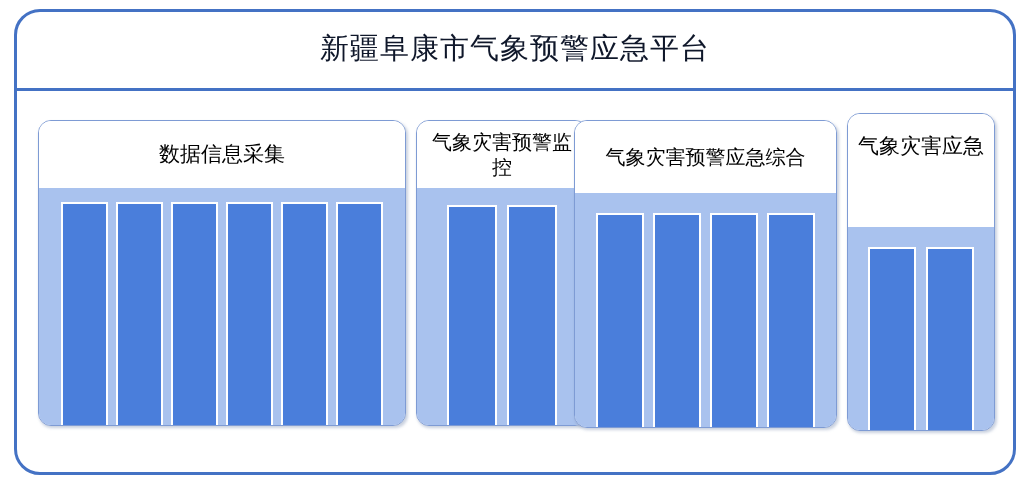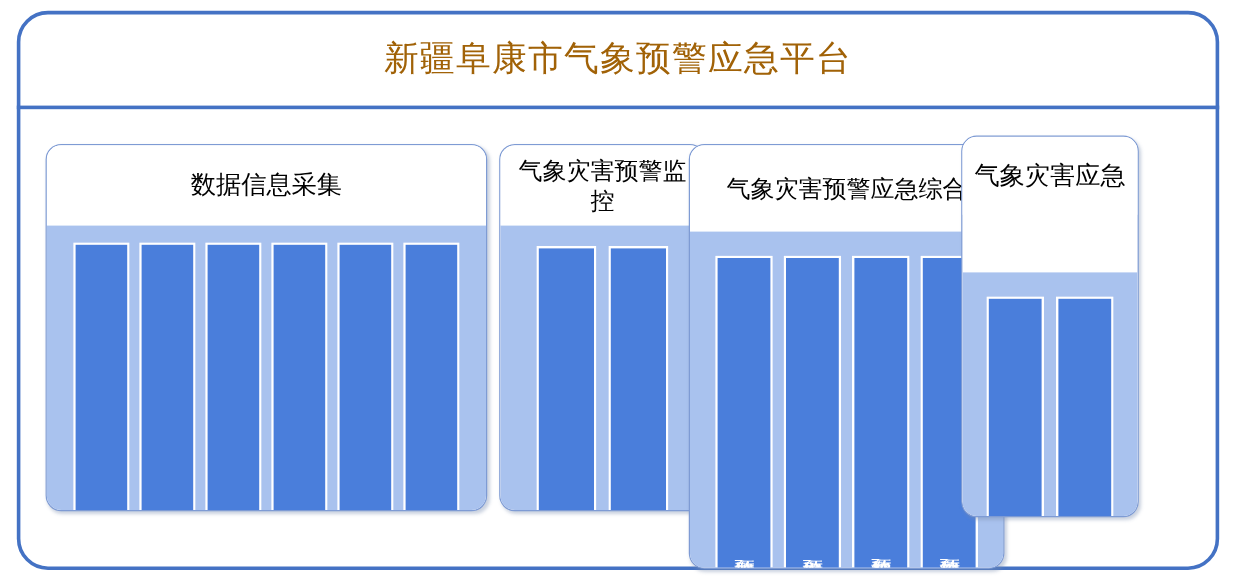--- a/index.html
+++ b/index.html
@@ -37,21 +37,21 @@
     width: 1002px;
     height: 82px;
     box-sizing: border-box;
     border-bottom: 3px solid #4472C4;
     display: flex;
     align-items: center;
     justify-content: center;
   }
   .platform-title {
     font-size: 29px;
-    color: #a16207;
+    color: #0f172a;
     letter-spacing: 1px;
     line-height: 1;
     white-space: nowrap;
   }
 
   
   .group {
     position: absolute;
     box-sizing: border-box;
     border: 1px solid #7e9bd4;
@@ -113,28 +113,28 @@
   #group-1 .leaf { width: 47px; height: 100%; }
 
   
   #group-2 { left: 416px; top: 120px; width: 172px; height: 306px; }
   #group-2 .group-header { height: 67px; }
   #group-2 .group-title  { font-size: 20px; }
   #group-2 .group-body   { padding: 17px 14px 17px 14px; gap: 10px; }
   #group-2 .leaf { width: 50px; height: 100%; }
 
   
-  #group-3 { left: 574px; top: 120px; width: 263px; height: 354px; }
+  #group-3 { left: 574px; top: 120px; width: 263px; height: 308px; }
   #group-3 .group-header { height: 72px; }
   #group-3 .group-title  { font-size: 20px; }
   #group-3 .group-body   { padding: 20px 14px 20px 14px; gap: 9px; }
   #group-3 .leaf { width: 48px; height: 100%; }
 
   
-  #group-4 { left: 801px; top: 113px; width: 148px; height: 318px; gap: 48px; }
+  #group-4 { left: 847px; top: 113px; width: 148px; height: 318px; gap: 48px; }
   #group-4 .group-header { height: 65px; }
   #group-4 .group-body   { padding: 20px 14px 22px 14px; gap: 10px; }
   #group-4 .leaf { width: 48px; height: 100%; }
 </style>
 </head>
 <body>
 
 <div id="canvas">
 
   <div class="platform-frame"></div>

